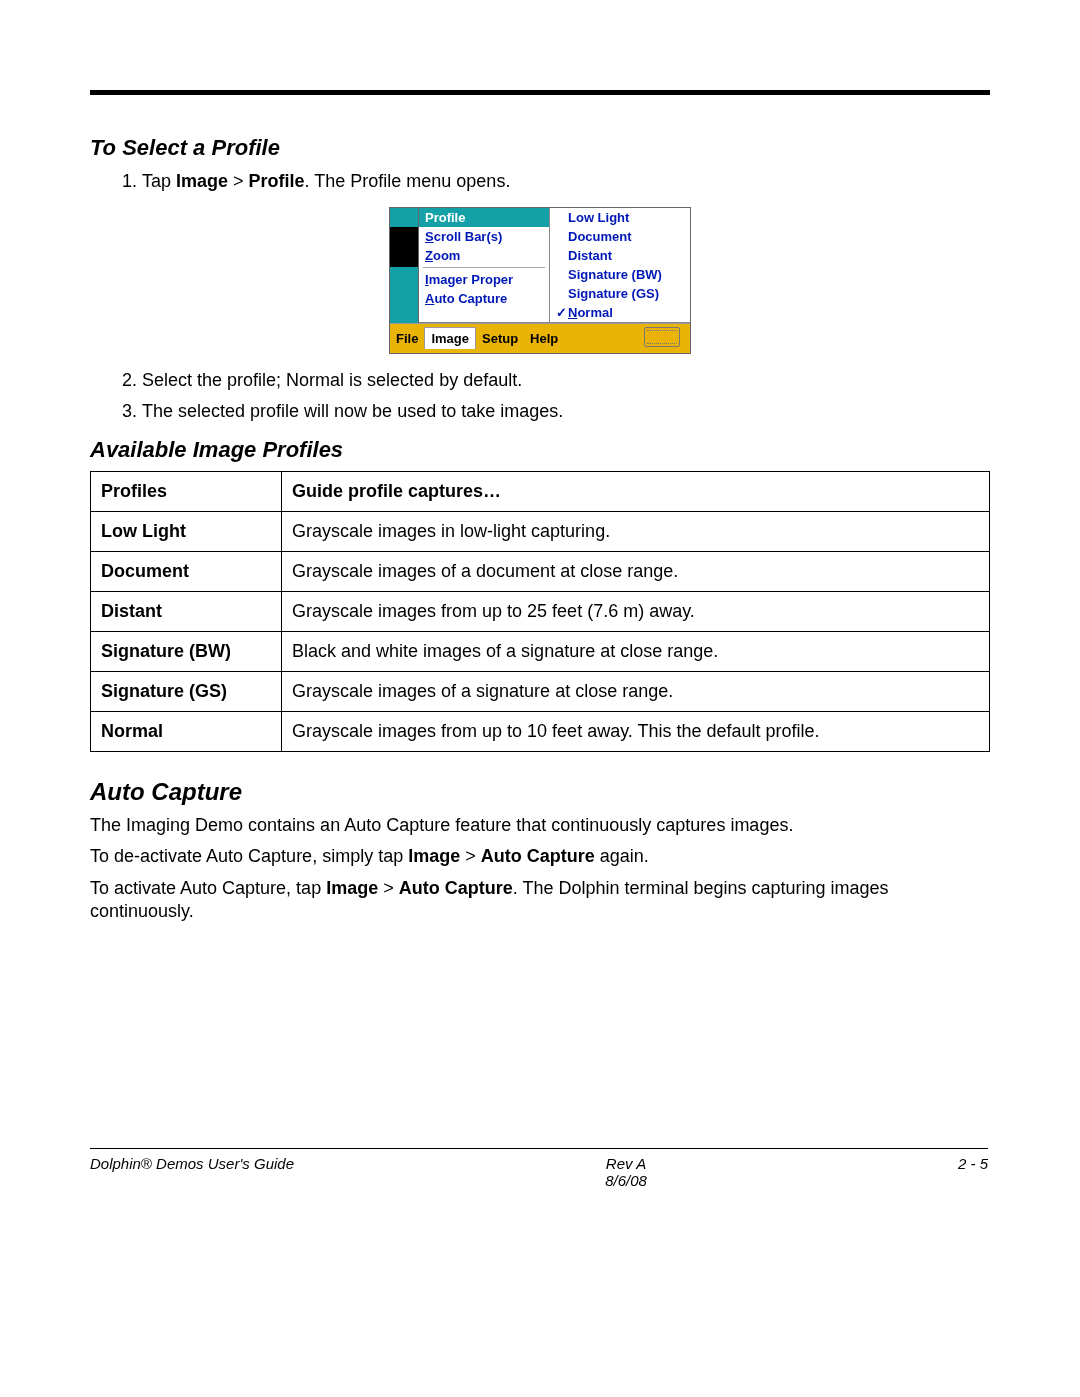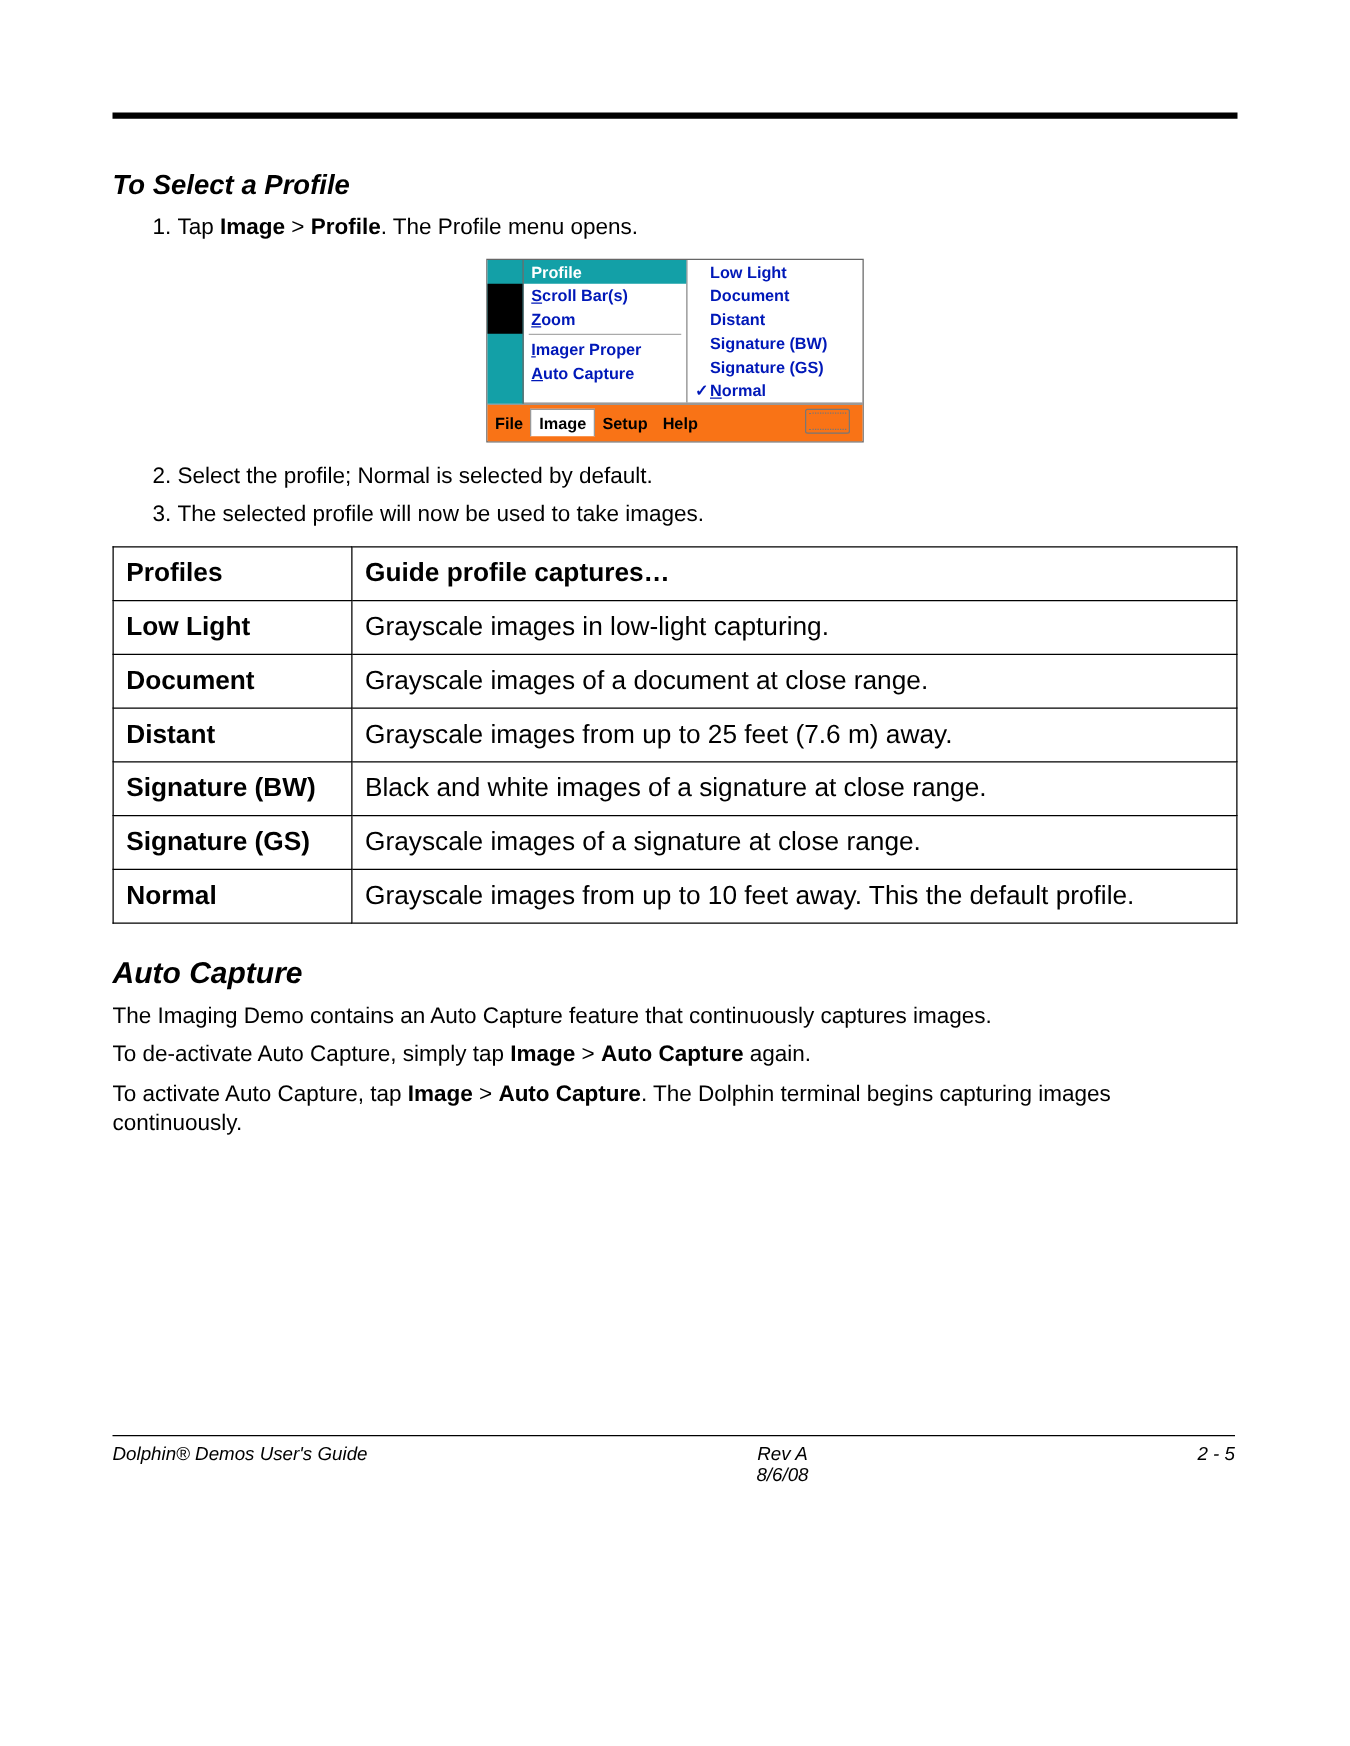--- a/index.html
+++ b/index.html
@@ -116,21 +116,21 @@
     font-weight: bold;
   }
   .rightmenu .menu-item:not(.checked)::before {
     content: "";
     display: inline-block;
     width: 12px;
   }
   .taskbar {
     display: flex;
     align-items: center;
-    background: #f97316;
+    background: #eab308;
     border-top: 1px solid #999;
     font-weight: bold;
     font-size: 13px;
   }
   .taskbar span {
     padding: 3px 6px;
   }
   .taskbar .active {
     background: #fff;
     border: 1px solid #999;
@@ -151,21 +151,21 @@
     position:absolute; left:2px; right:2px; top:2px; bottom:2px;
     border-top: 1px dotted #777;
     border-bottom: 1px dotted #777;
   }
 
   
   table.profiles {
     border-collapse: collapse;
     width: 100%;
     margin: 8px 0 22px 0;
-    font-size: 21px;
+    font-size: 18px;
   }
   table.profiles th, table.profiles td {
     border: 1px solid #000;
     padding: 9px 10px;
     text-align: left;
     vertical-align: middle;
   }
   table.profiles th {
     font-weight: bold;
   }
@@ -242,20 +242,21 @@
         <span><span class="kbd-icon"></span></span>
       </div>
     </div>
   </div>
 
   <ol class="steps" start="2">
     <li>Select the profile; Normal is selected by default.</li>
     <li>The selected profile will now be used to take images.</li>
   </ol>
 
+  <h3 class="section">Available Image Profiles</h3>
 
   <table class="profiles">
     <tbody>
         <tr>
       <th>Profiles</th>
       <th>Guide profile captures…</th>
     </tr>
     <tr>
           <td class="name">Low Light</td>
           <td>Grayscale images in low-light capturing.</td>

